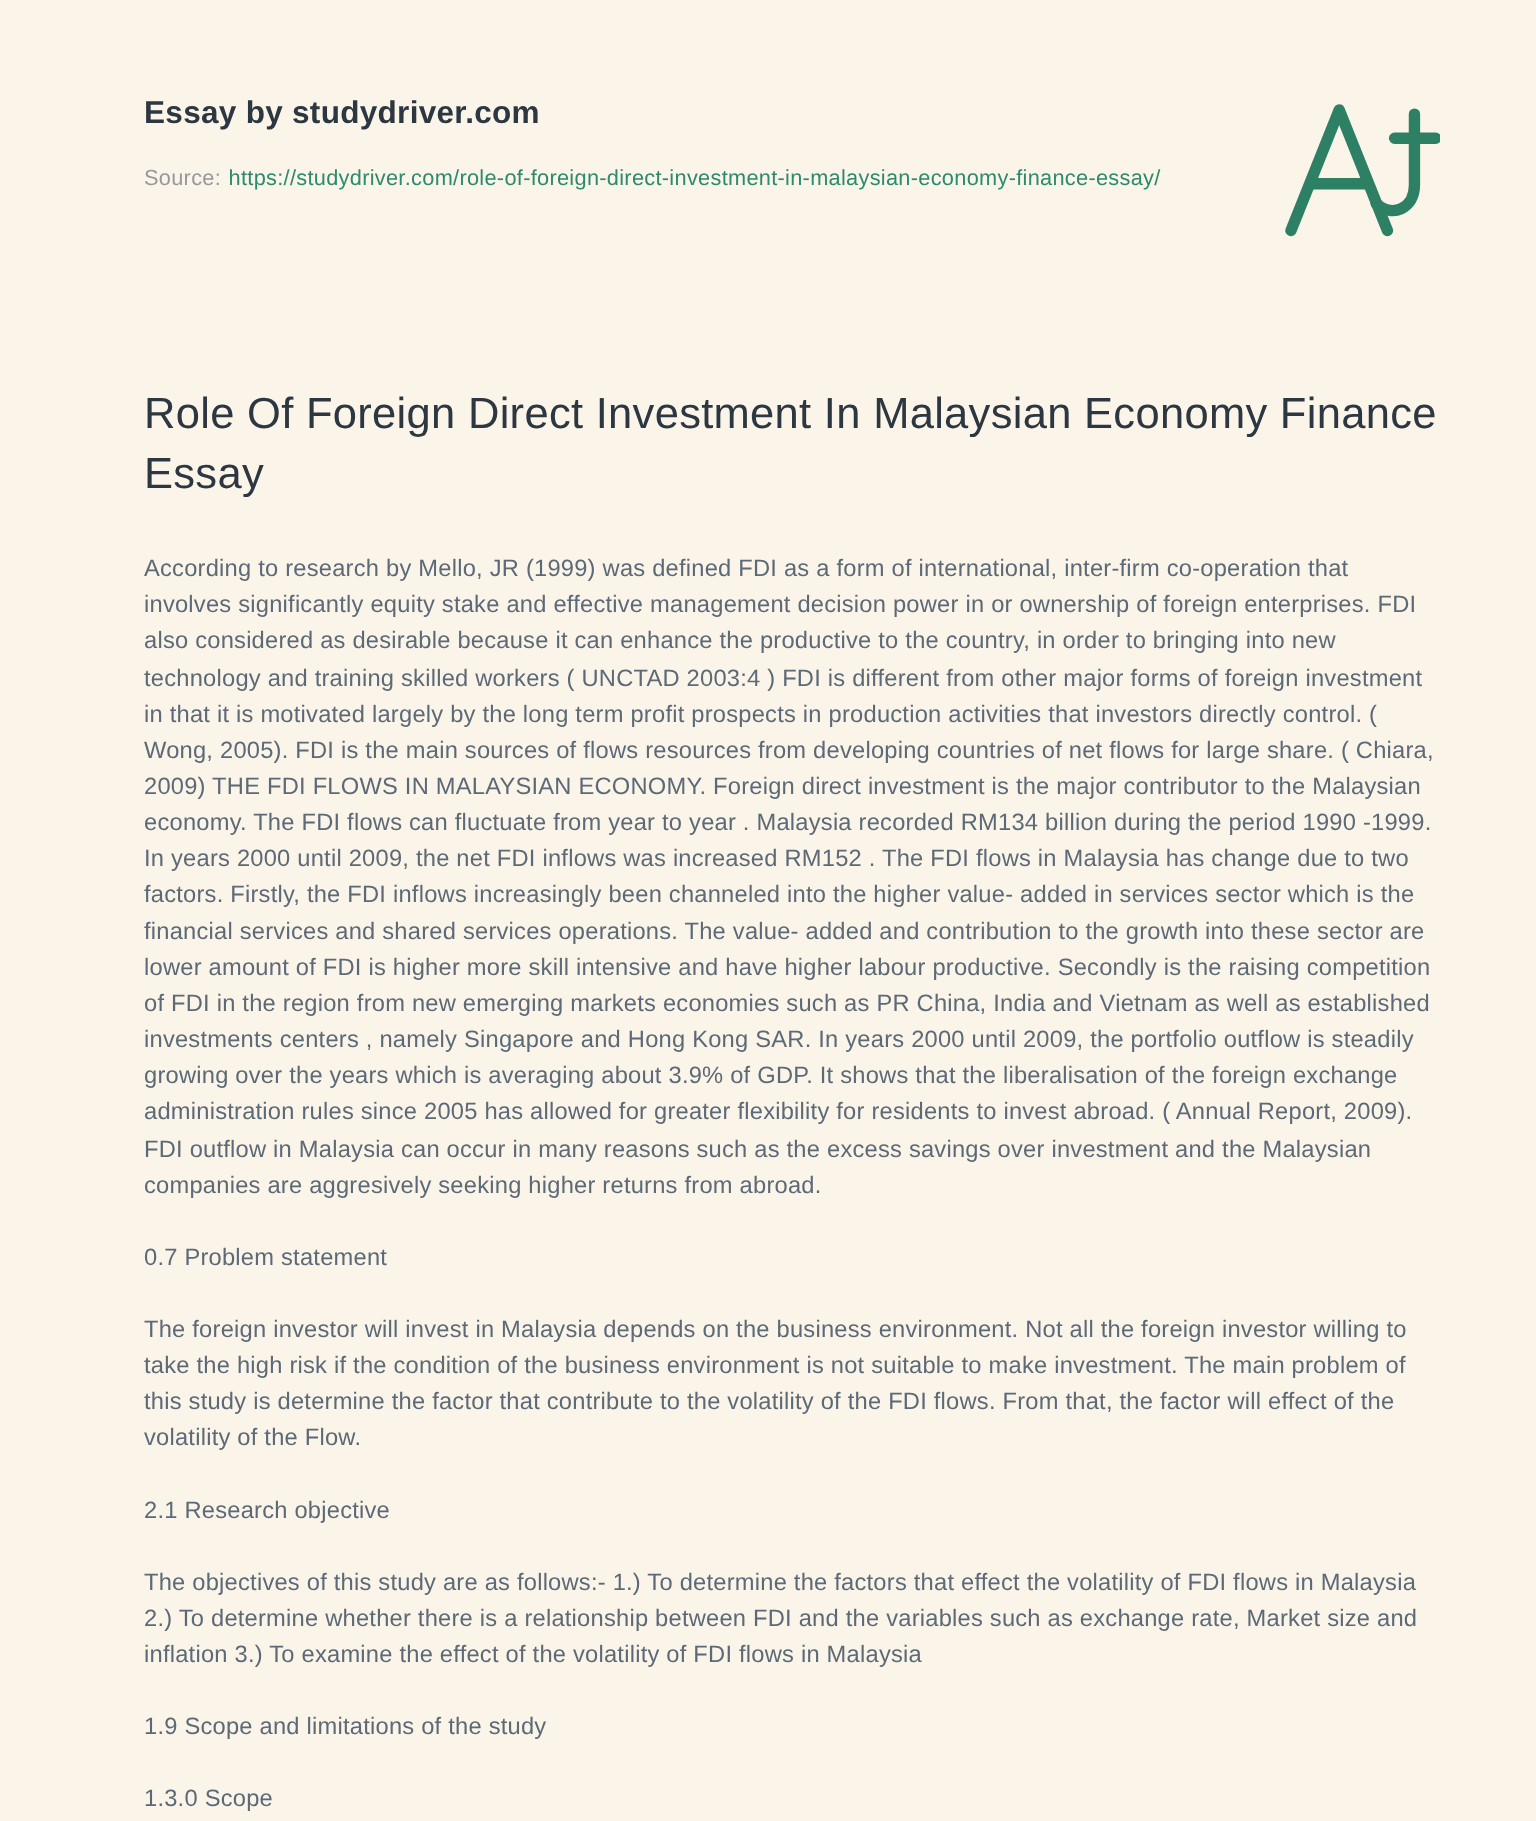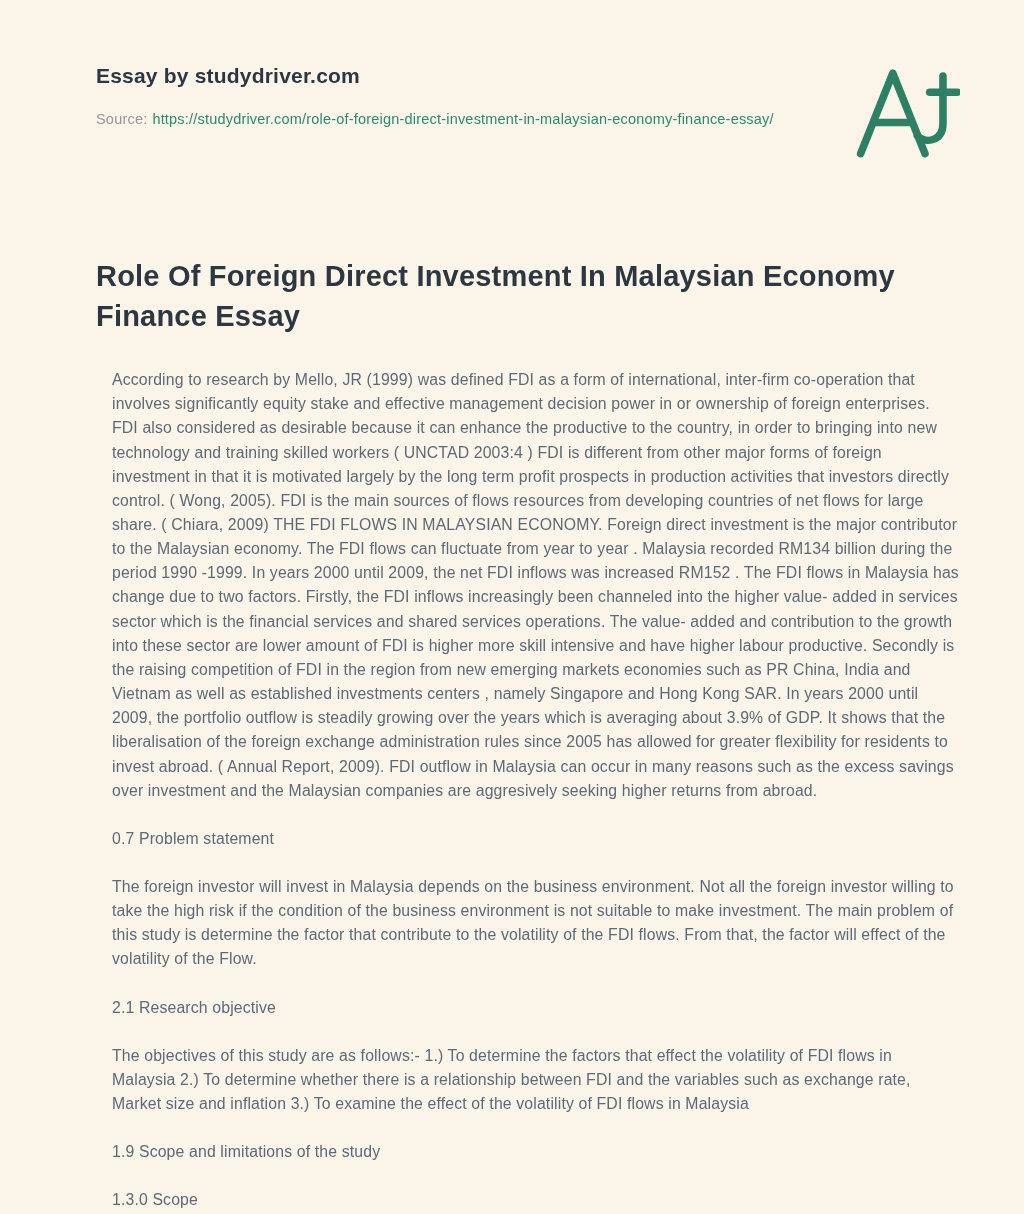--- a/index.html
+++ b/index.html
@@ -44,26 +44,26 @@
     word-break: break-all;
     cursor: pointer;
   }
   .logo { width: 106px; height: 94px; margin-top: 2px; flex: 0 0 auto; }
   
   .article { margin-top: 96px; }
   .essay-title {
     margin: 0 0 32px 0;
     font-size: 29px;
     line-height: 1.38;
-    font-weight: 700;
+    font-weight: 400;
     color: #2d3741;
     letter-spacing: 0.2px;
   }
   .article p, .article h3 {
-    margin: 0 0 24px 16px;
+    margin: 0 0 24px 0;
     font-size: 15.8px;
     line-height: 1.53;
     font-weight: 400;
     color: #5c6a77;
     letter-spacing: 0.15px;
   }
   .article h3 { margin-bottom: 24px; }
 </style>
 </head>
 <body>

